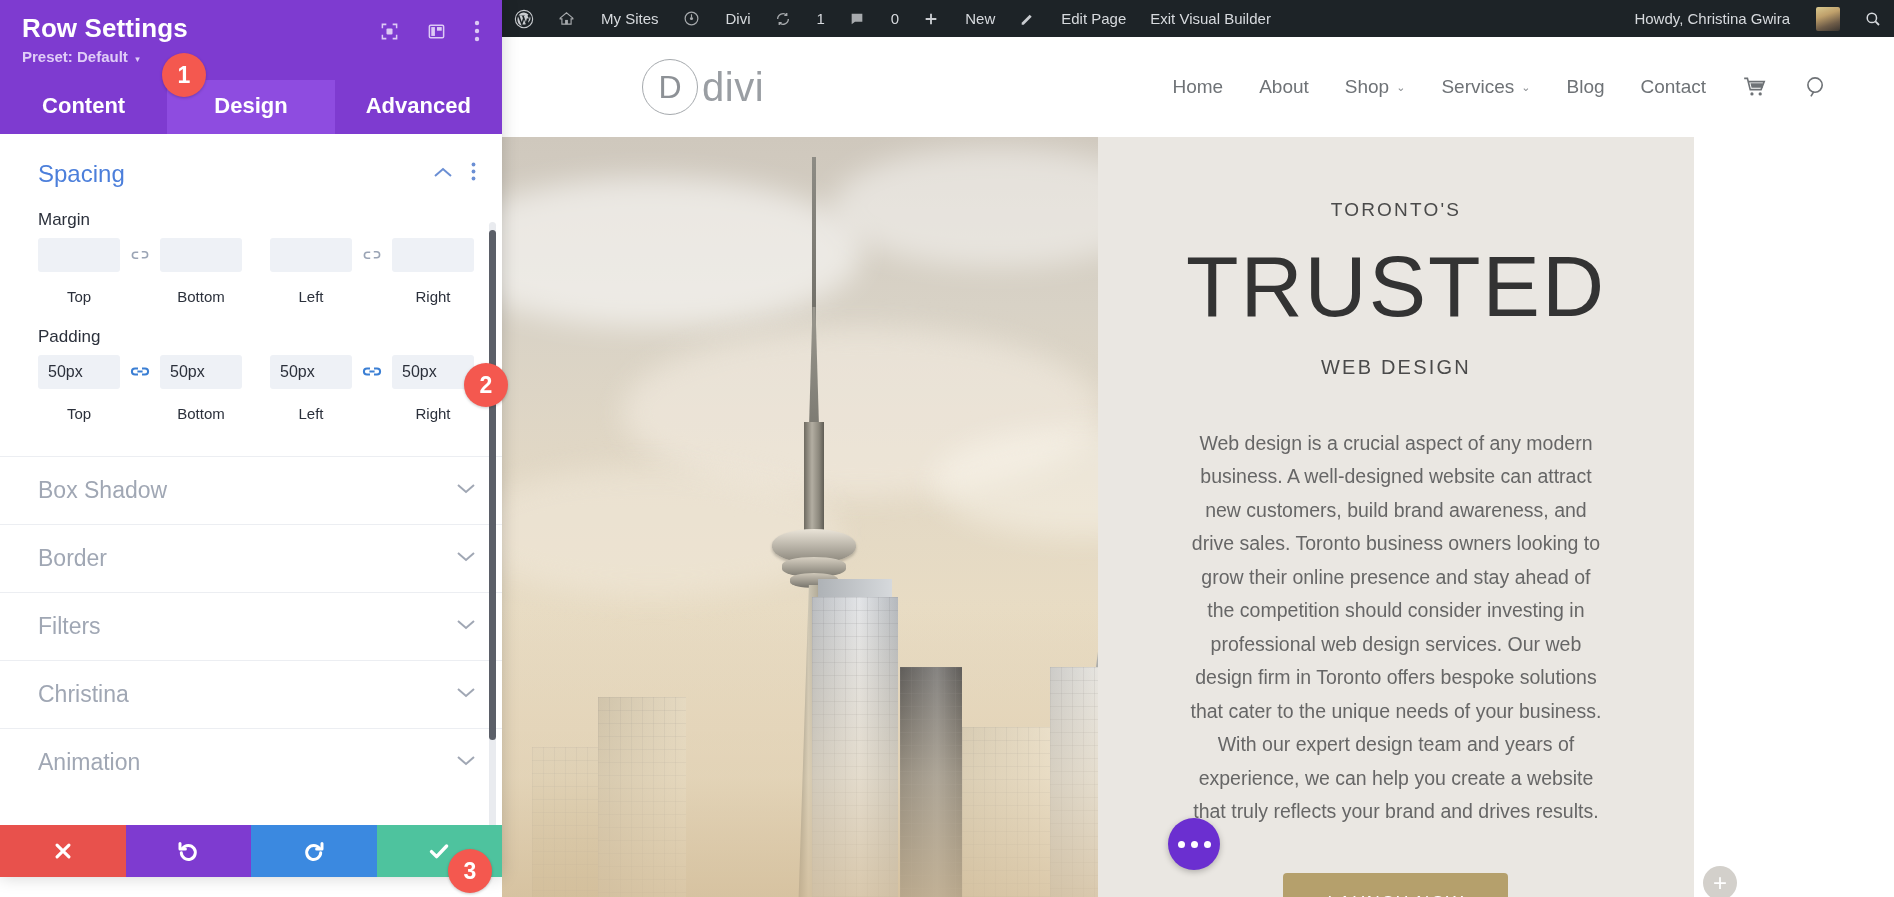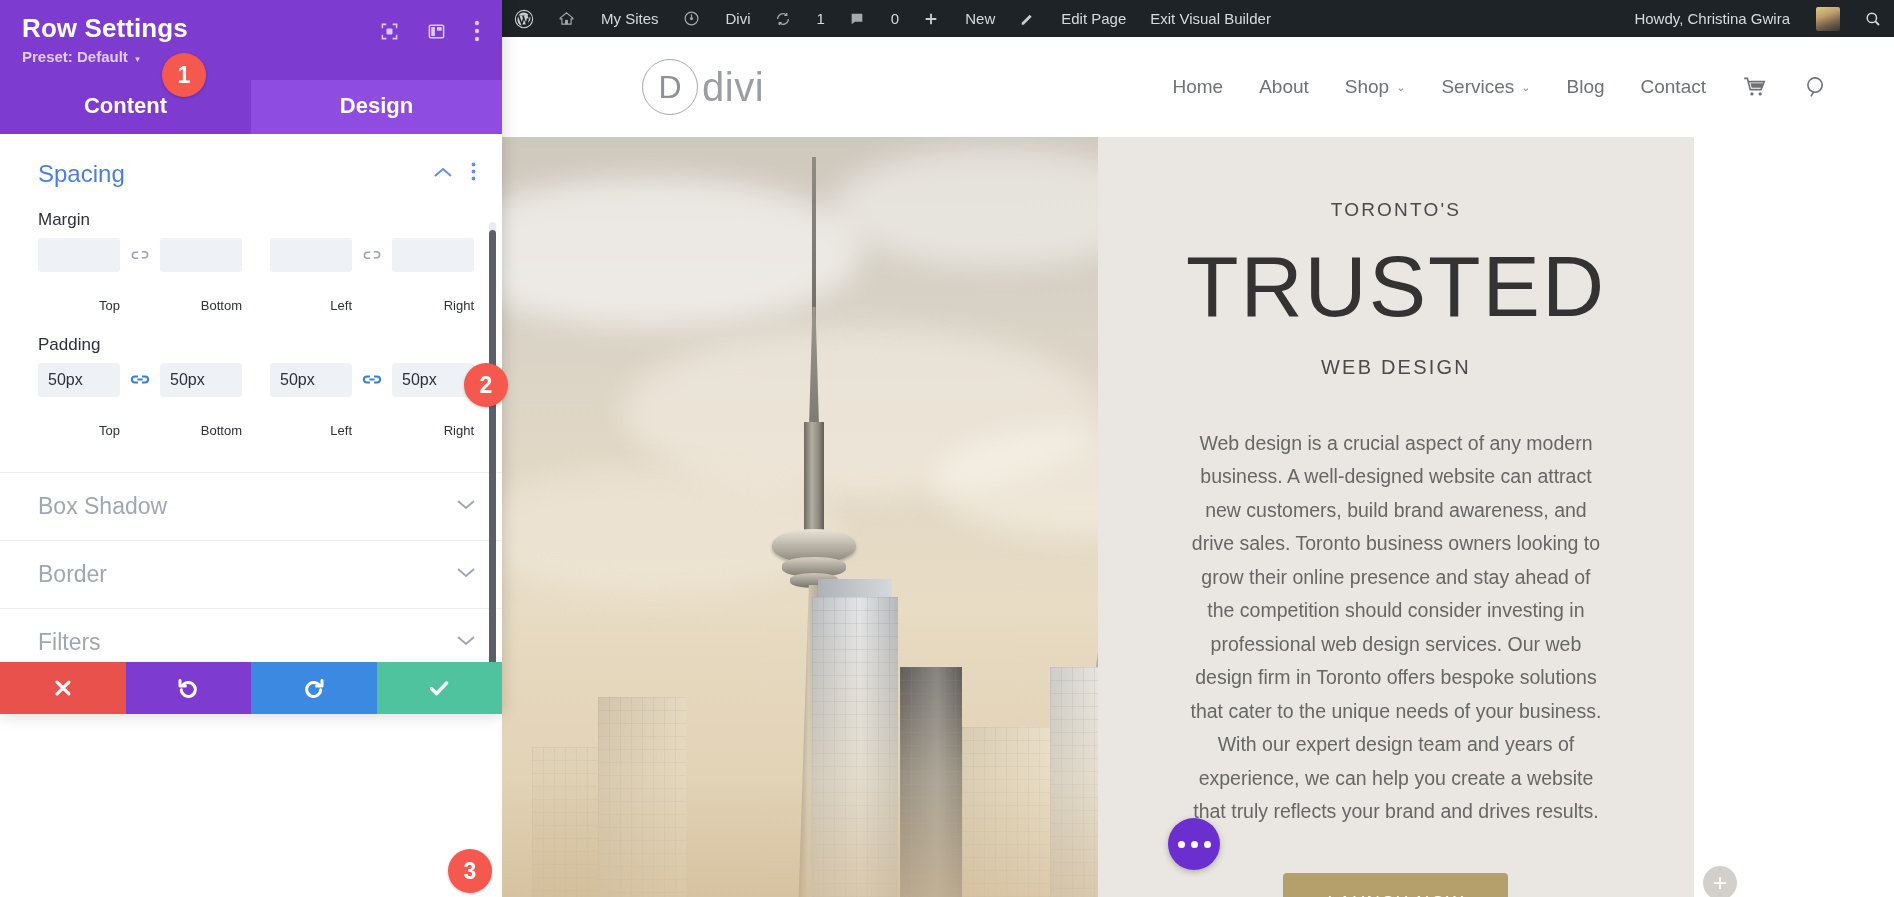--- a/index.html
+++ b/index.html
@@ -8,21 +8,21 @@
     width: 1894px; height: 897px;
     overflow: hidden;
     font-family: "Liberation Sans", sans-serif;
     background: #fff;
   }
   #root { position: relative; width: 1894px; height: 897px; }
 
   
   .settings-panel {
     position: absolute; left: 0; top: 0;
-    width: 502px; height: 714px;
+    width: 502px; height: 877px;
     background: #0ea5e9;
     display: flex; flex-direction: column;
     box-shadow: 0 0 16px rgba(0,0,0,.18);
     z-index: 40;
   }
   .panel-header {
     background: #7e3bd0;
     padding: 14px 22px 0 22px;
     position: relative;
     flex: 0 0 auto;
@@ -78,22 +78,22 @@
   .spacing-half { display: flex; align-items: flex-start; }
   .sp-cell { width: 82px; }
   .sp-input {
     width: 82px; height: 34px;
     background: #eef1f6; border: none; border-radius: 3px;
     font-size: 16px; color: #2b303b;
     font-family: "Liberation Sans", sans-serif;
     padding: 0 10px; outline: none;
   }
   .sp-caption {
-    text-align: right; font-size: 13px; color: #2b303b;
-    margin-top: 26px; width: 82px;
+    text-align: center; font-size: 15px; color: #2b303b;
+    margin-top: 16px; width: 82px;
   }
   .link-btn {
     width: 40px; display: flex; align-items: center; justify-content: center;
     height: 34px; color: #9aa4b5; cursor: pointer;
   }
   .link-btn.active { color: #3b7fd4; }
   .vdivider {
     width: 1px; align-self: stretch; background: #d8dde6;
     margin: 0 14px; height: 34px;
   }
@@ -547,20 +547,21 @@
       </div>
       <div class="preset-row">
         <span class="preset-label">Preset: Default</span>
         <span class="preset-caret">▾</span>
       </div>
     </div>
 
     <div class="tabs">
       <div class="tab">Content</div>
       <div class="tab active">Design</div>
+      <div class="tab">Advanced</div>
     </div>
 
     <div class="panel-body">
       <div class="panel-scroll">
 
         <div class="section-head">
           <div class="section-title-open">Spacing</div>
           <div class="section-head-actions">
             <span class="chev">
               <svg width="20" height="13" viewBox="0 0 20 13">

